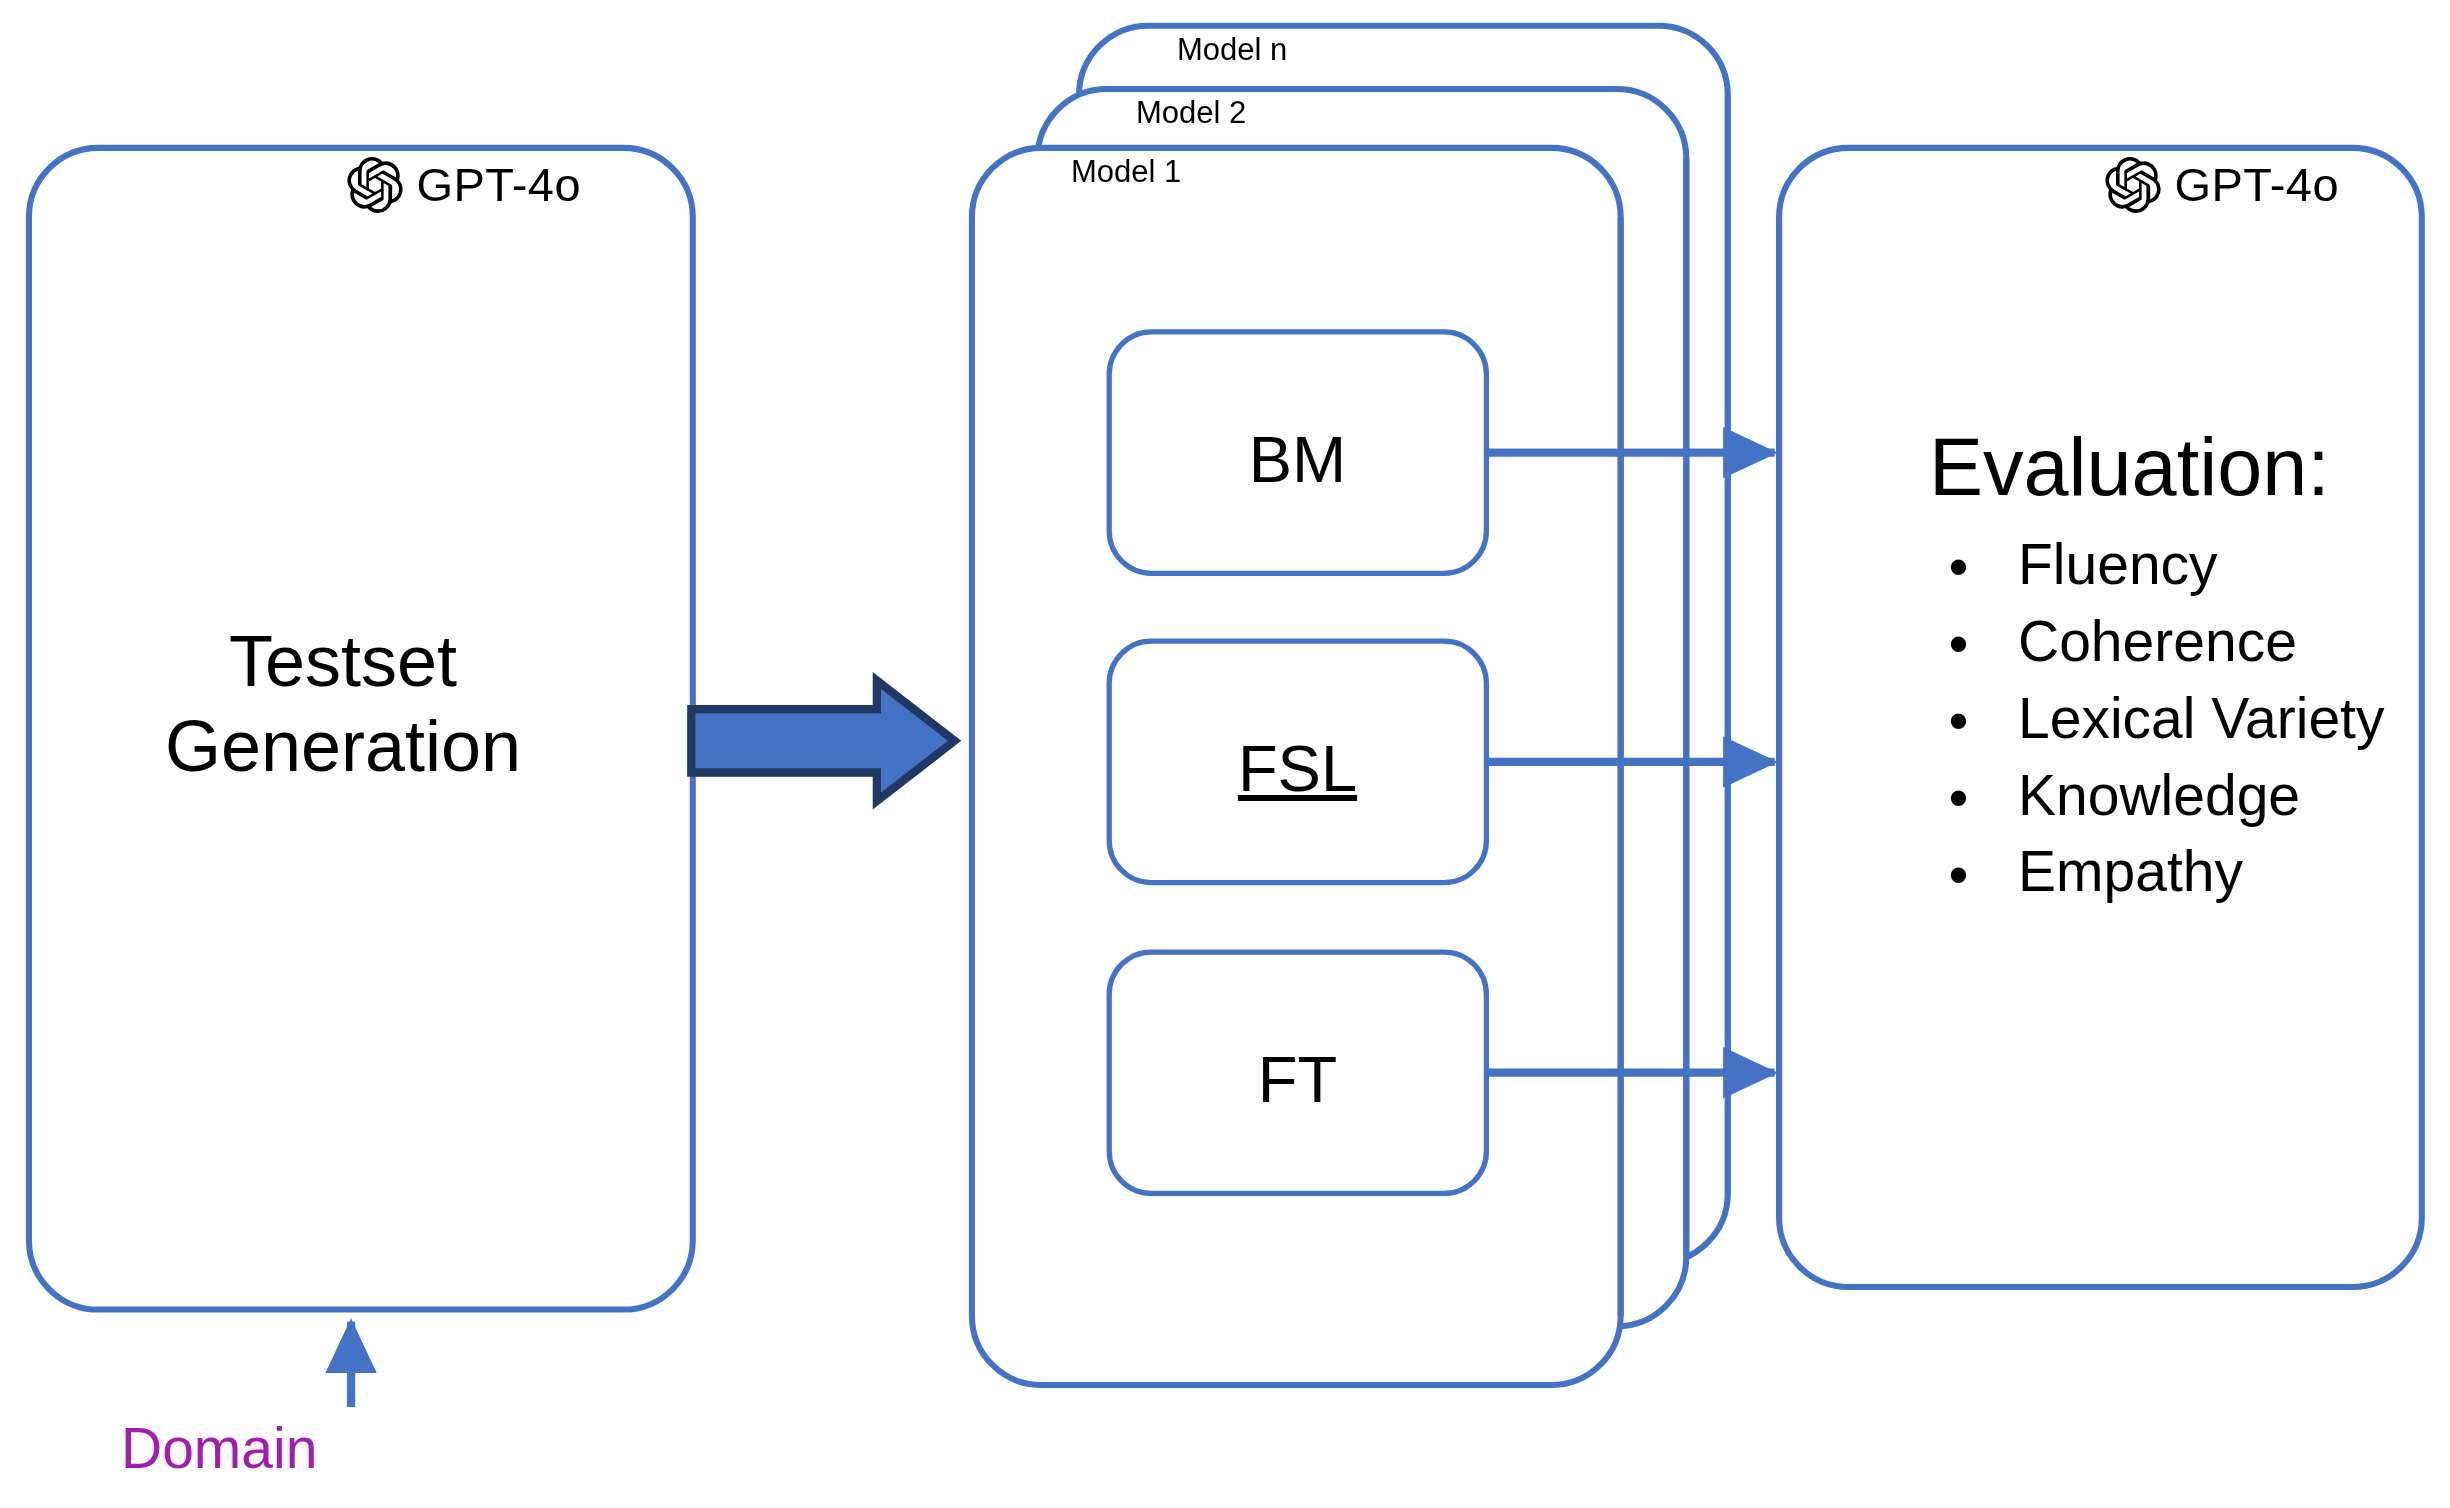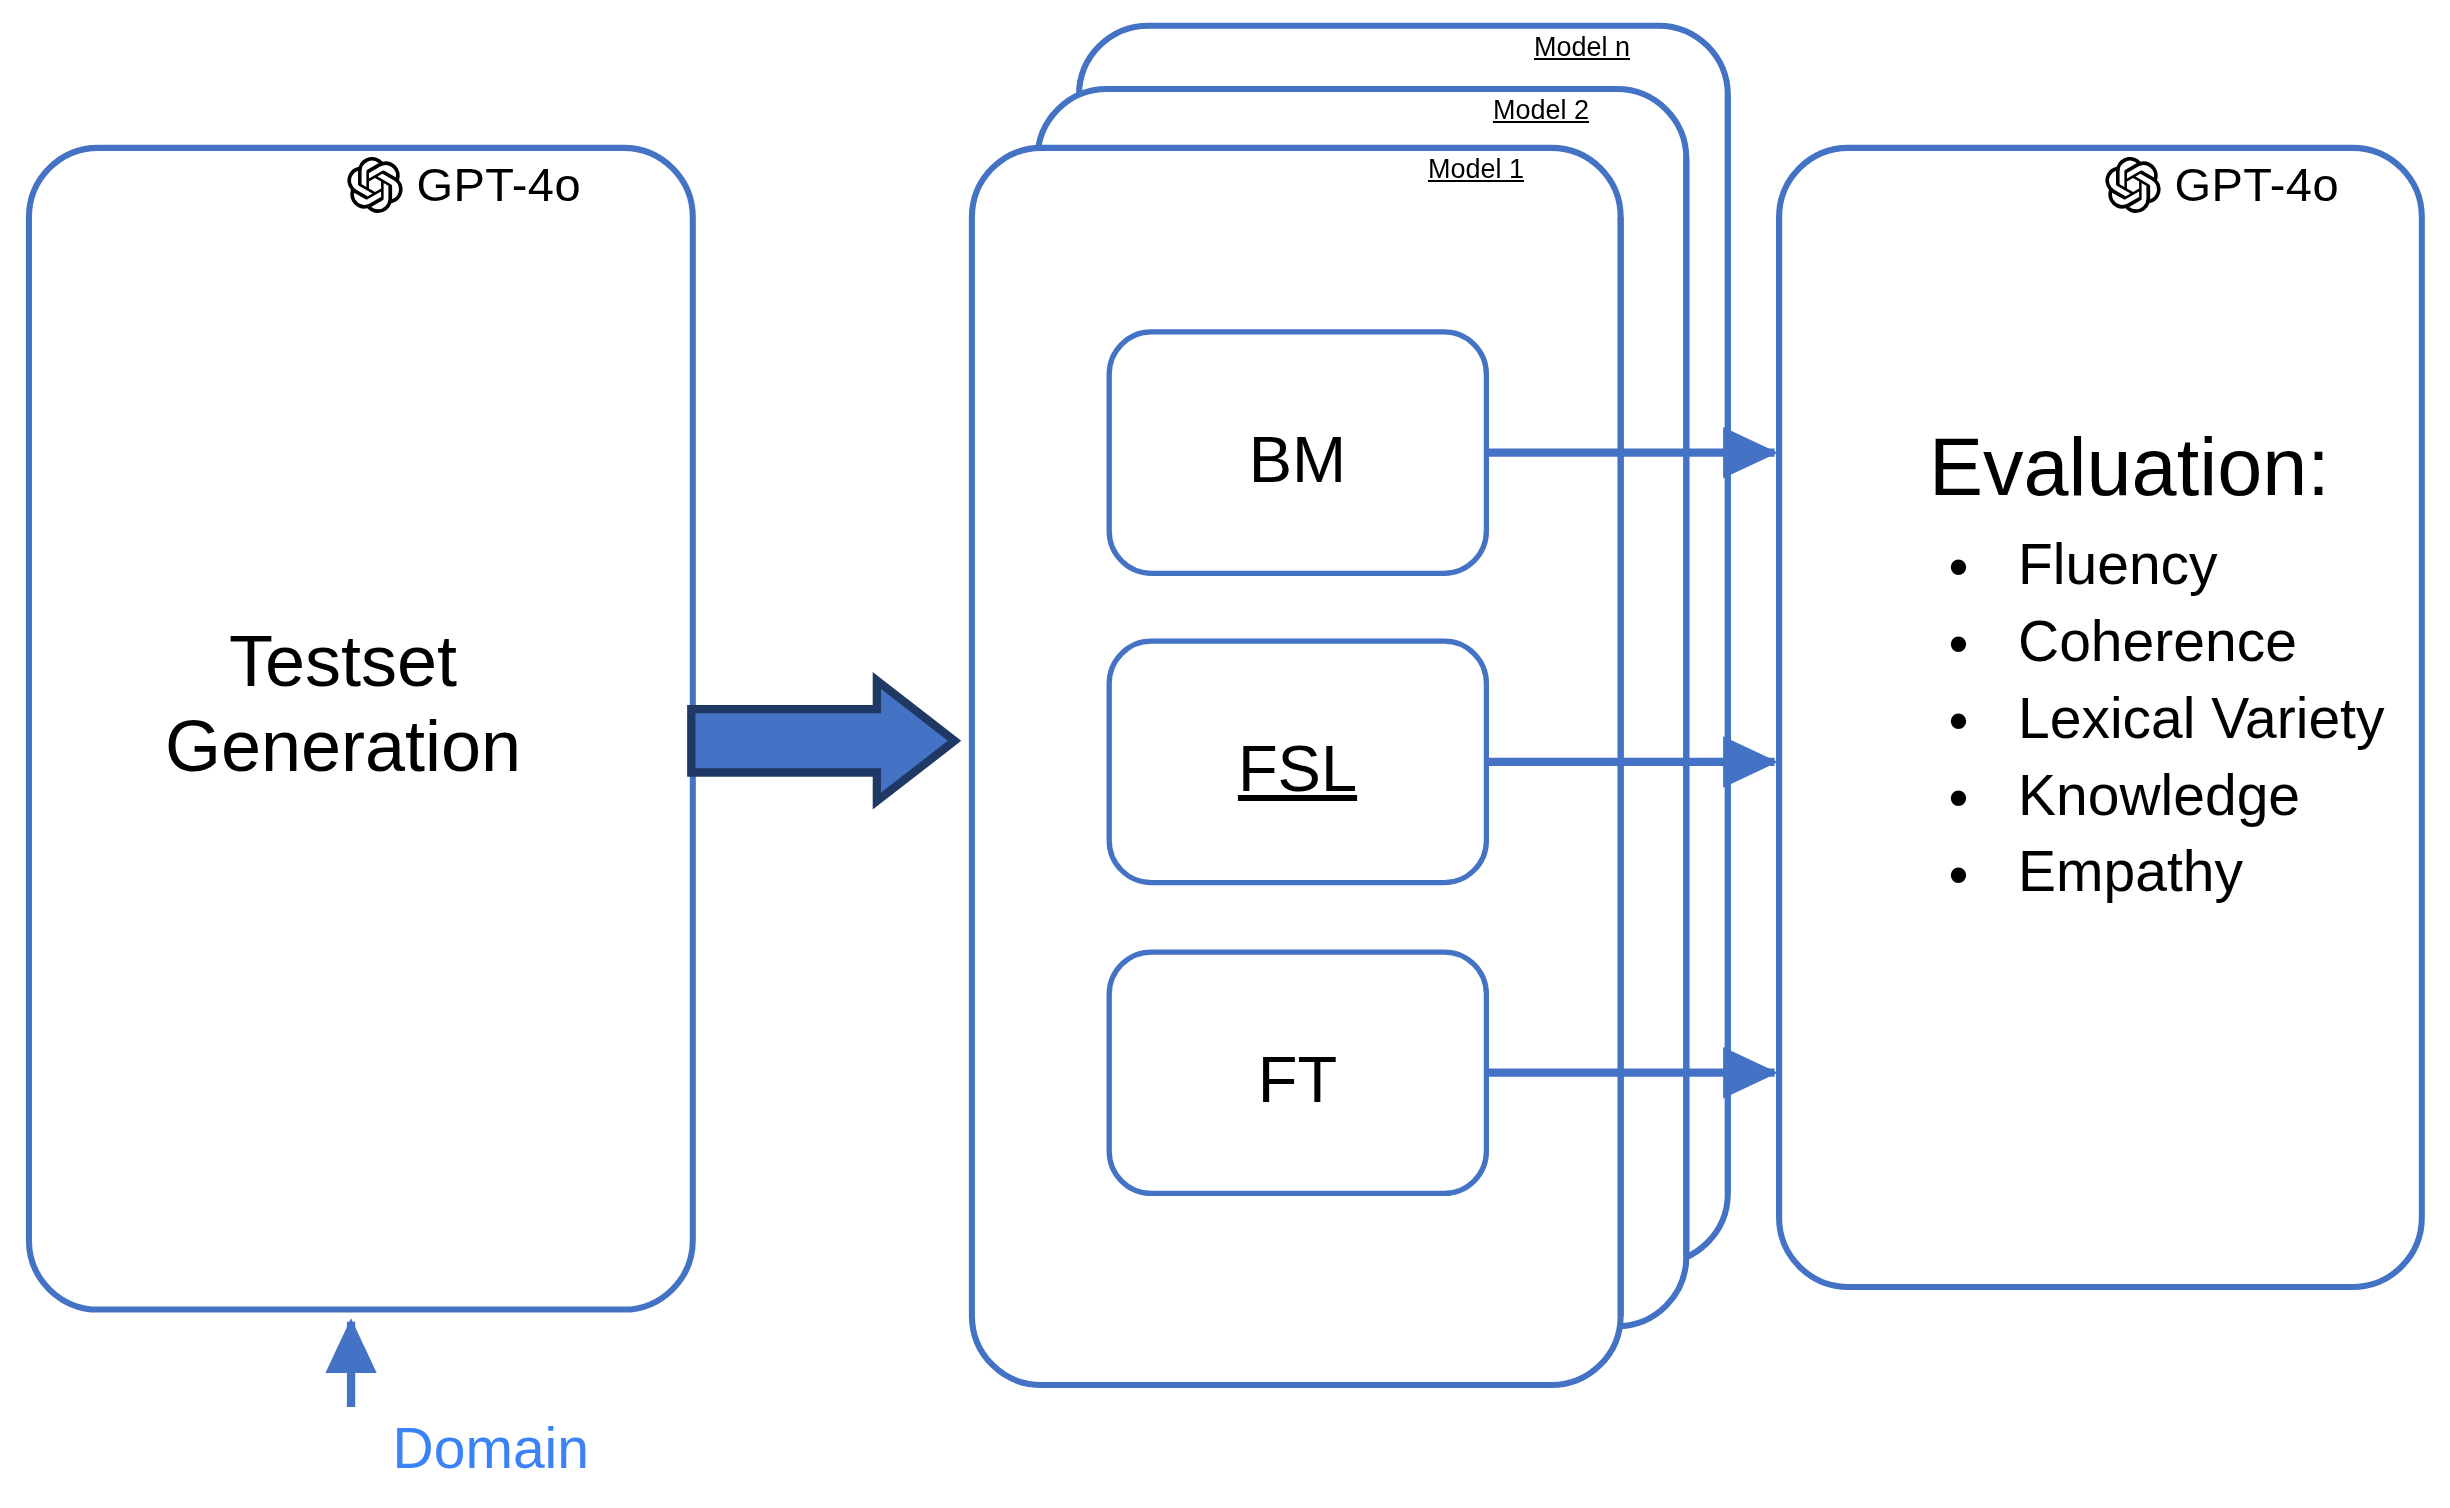--- a/index.html
+++ b/index.html
@@ -44,24 +44,23 @@
     display: block;
     flex: 0 0 auto;
   }
   .gpt-badge .gpt-label {
     font-size: 47px;
     color: #000;
     letter-spacing: 0.4px;
   }
   
   .card-title {
-    font-size: 27px;
-    color: #000;
-    text-align: right;
-    text-decoration: underline;
+    font-size: 31px;
+    color: #000;
+    text-align: left;
   }
   
   .method-label {
     font-size: 65px;
     color: #000;
     text-align: center;
   }
   
   #testset-text {
     position: absolute;
@@ -72,23 +71,23 @@
     font-size: 72px;
     line-height: 1.18;
     color: #000;
   }
   
   #domain-text {
     position: absolute;
     left: 121px;
     top: 1415px;
     width: 468px;
-    text-align: right;
+    text-align: left;
     font-size: 57px;
-    color: #3b82f6;
+    color: #a21caf;
   }
   
   #eval-block {
     position: absolute;
     left: 1929px;
     top: 423px;
     width: 558px;
   }
   #eval-title {
     font-size: 81px;

